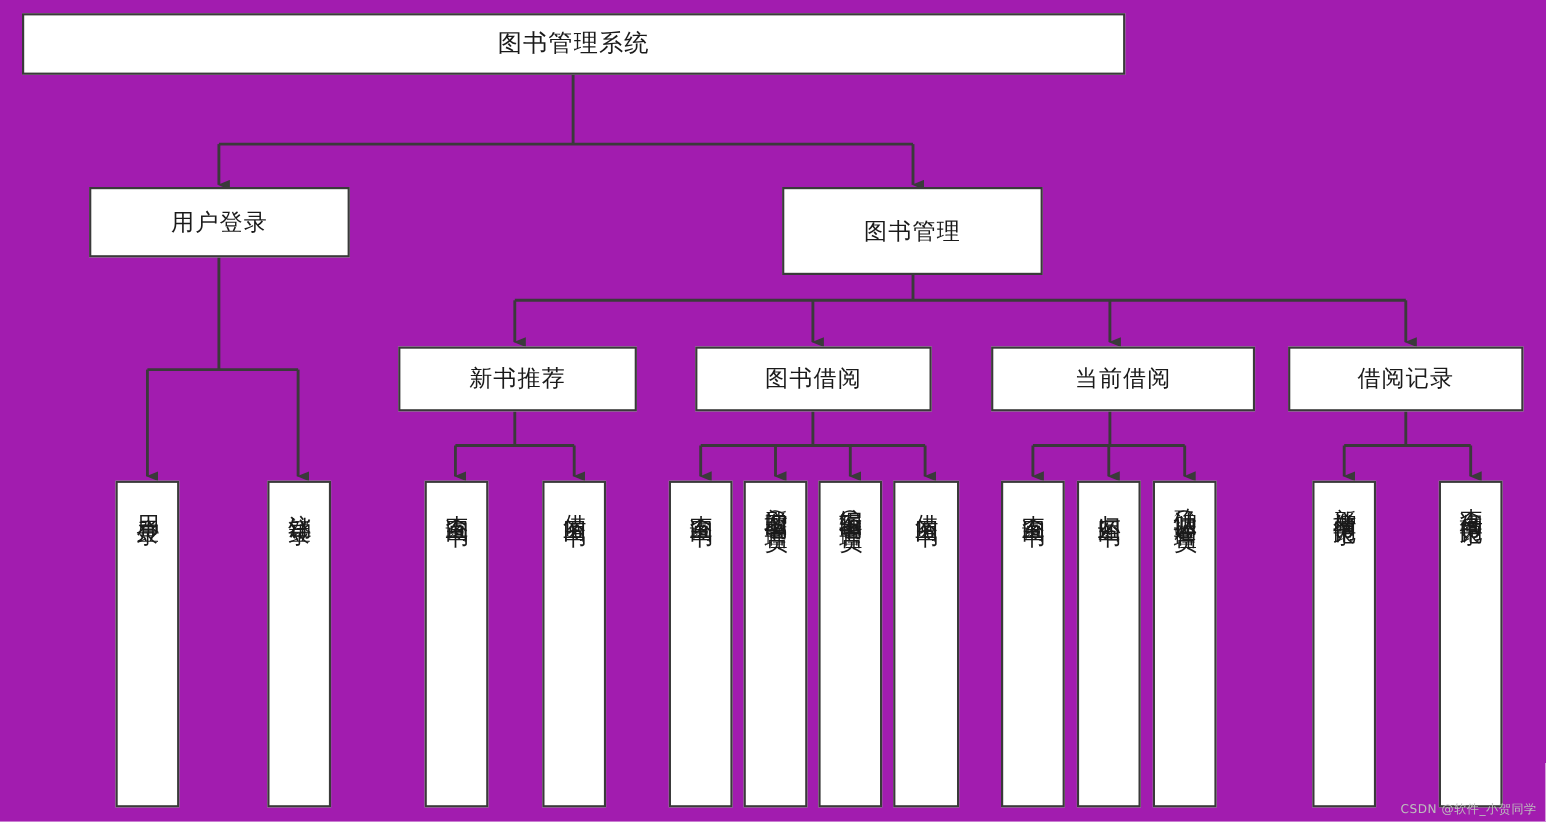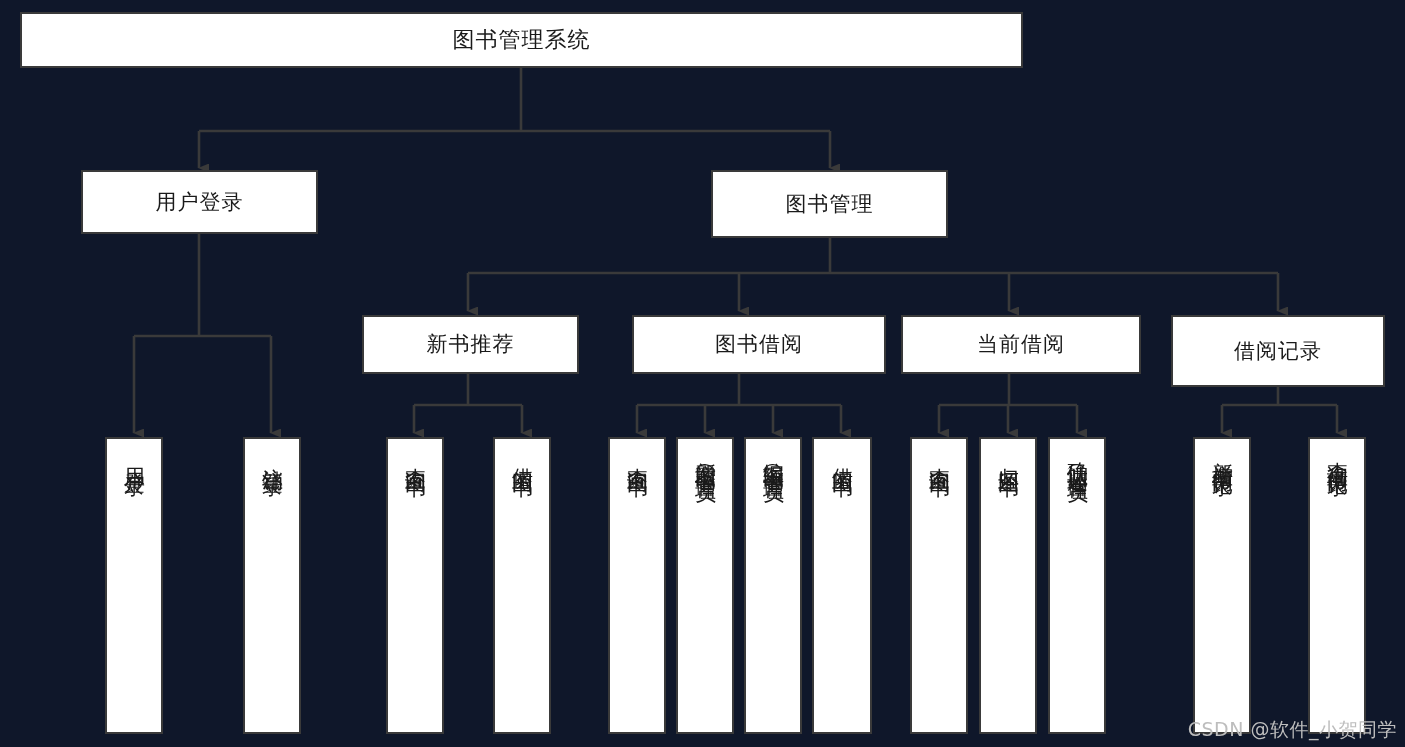--- a/index.html
+++ b/index.html
@@ -8,21 +8,21 @@
     padding: 0;
     background: #ffffff;
   }
   body {
     font-family: "DejaVu Sans", "Liberation Sans", sans-serif;
   }
   #diagram-root {
     position: relative;
     width: 1405px;
     height: 747px;
-    background: #0f172a;
+    background: #a21caf;
     overflow: hidden;
   }
   #connector-layer {
     position: absolute;
     left: 0;
     top: 0;
     width: 1405px;
     height: 747px;
     pointer-events: none;
   }
@@ -64,21 +64,21 @@
     line-height: 1;
     white-space: nowrap;
   }
   .node.vert.tall-text {
     padding-top: 6px;
   }
   .watermark {
     position: absolute;
     right: 8px;
     bottom: 4px;
-    font-size: 19px;
+    font-size: 11px;
     color: #bdbdbd;
     letter-spacing: 0.5px;
     white-space: nowrap;
     user-select: none;
   }
 </style>
 </head>
 <body>
 
 <div id="diagram-root">
@@ -133,34 +133,34 @@
     </g>
   </svg>
 
   <div class="node horiz root" style="left:20px; top:12px; width:1003px; height:56px;">
     <span class="node-label">图书管理系统</span>
   </div>
 
   <div class="node horiz" style="left:81px; top:170px; width:237px; height:64px;">
     <span class="node-label">用户登录</span>
   </div>
-  <div class="node horiz" style="left:711px; top:170px; width:237px; height:68px;">
+  <div class="node horiz" style="left:711px; top:170px; width:237px; height:80px;">
     <span class="node-label">图书管理</span>
   </div>
 
   <div class="node horiz" style="left:362px; top:315px; width:217px; height:59px;">
     <span class="node-label">新书推荐</span>
   </div>
-  <div class="node horiz" style="left:632px; top:315px; width:254px; height:59px;">
+  <div class="node horiz" style="left:632px; top:315px; width:215px; height:59px;">
     <span class="node-label">图书借阅</span>
   </div>
   <div class="node horiz" style="left:901px; top:315px; width:240px; height:59px;">
     <span class="node-label">当前借阅</span>
   </div>
-  <div class="node horiz" style="left:1171px; top:315px; width:214px; height:72px;">
+  <div class="node horiz" style="left:1171px; top:315px; width:214px; height:59px;">
     <span class="node-label">借阅记录</span>
   </div>
 
   <div class="node vert" style="left:105px; top:437px; width:58px; height:297px;">
     <span class="node-label">用户登录</span>
   </div>
   <div class="node vert" style="left:243px; top:437px; width:58px; height:297px;">
     <span class="node-label">注销登录</span>
   </div>
 

